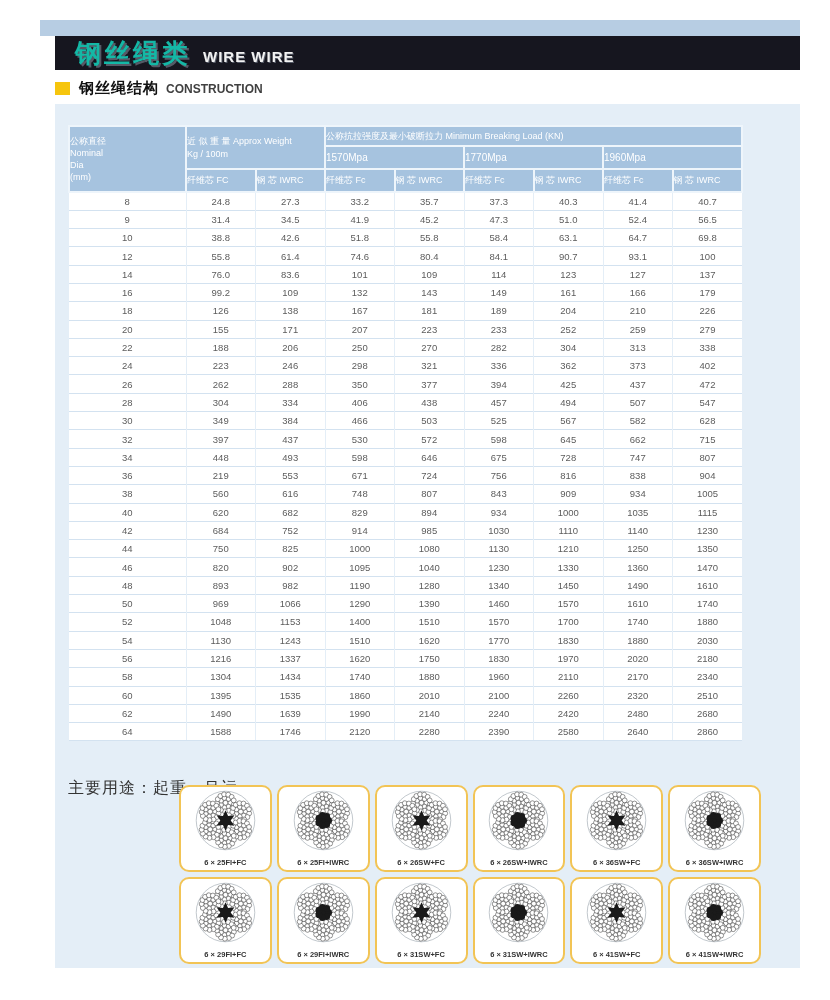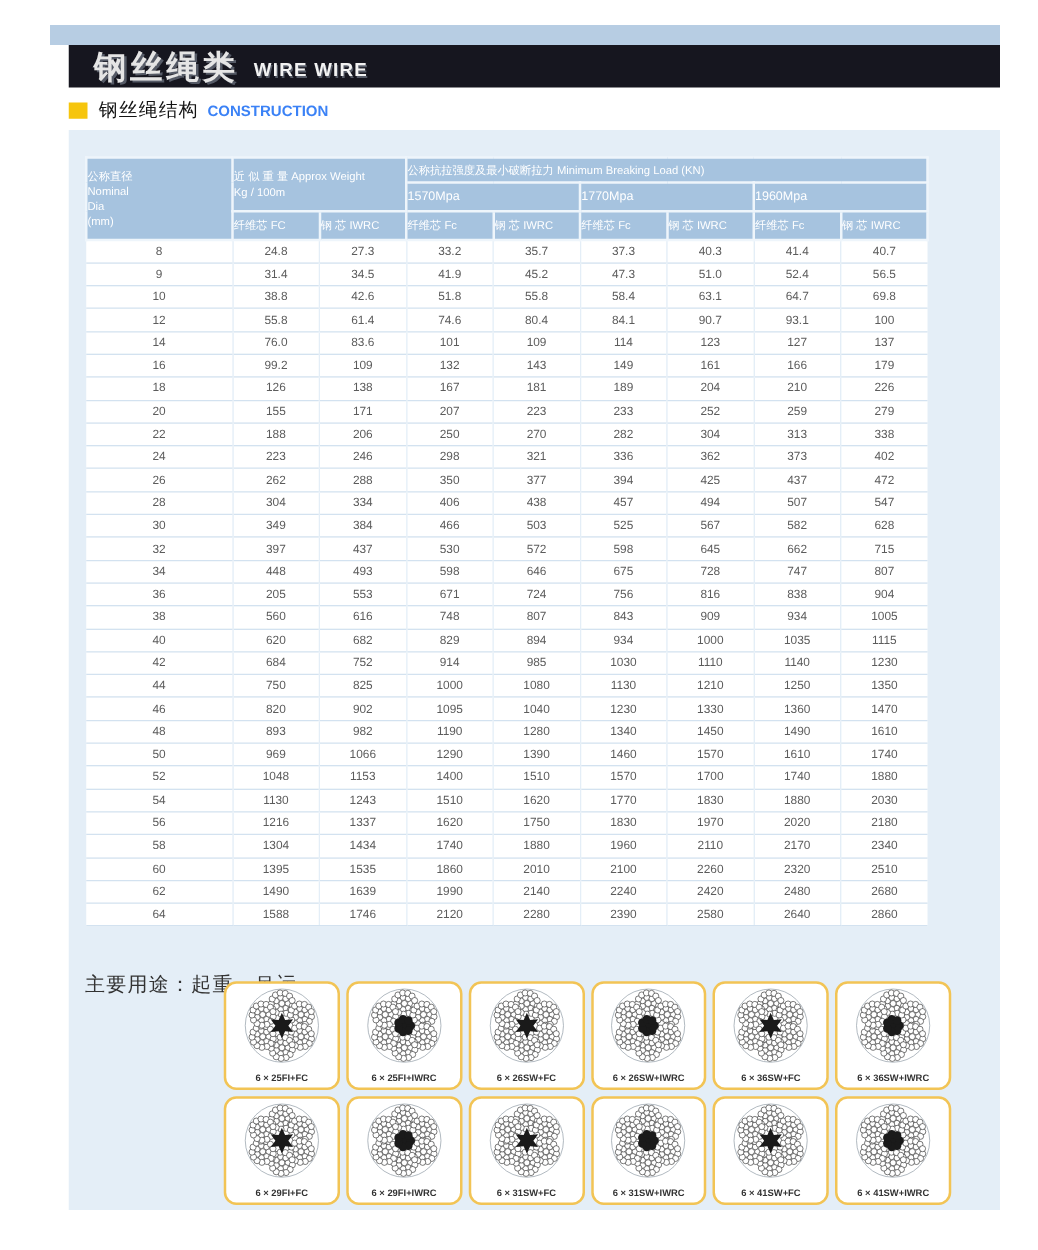--- a/index.html
+++ b/index.html
@@ -7,31 +7,31 @@
   body {
     width:830px; height:1000px; position:relative;
     font-family:"Liberation Sans", sans-serif;
   }
   .top-strip { position:absolute; left:40px; top:20px; width:760px; height:16px; background:#b7cde3; }
   .title-band {
     position:absolute; left:55px; top:36px; width:745px; height:34px;
     background:#16161f; display:flex; align-items:center; padding-left:20px;
   }
   .title-cn {
-    color:#e5e5e5; font-size:26px; font-weight:bold; letter-spacing:3px;
+    color:#14b8a6; font-size:26px; font-weight:bold; letter-spacing:3px;
     text-shadow:2px 2px 0 #555a66; line-height:1;
   }
   .title-en {
     color:#f2f2f2; font-size:15px; font-weight:bold; margin-left:12px; letter-spacing:1px;
     text-shadow:1px 1px 0 #555a66; padding-top:6px;
   }
   .section-row { position:absolute; left:55px; top:79px; display:flex; align-items:center; }
   .yellow-sq { width:15px; height:13px; background:#f6c50d; margin-right:9px; }
-  .section-cn { font-size:15px; font-weight:normal; color:#121212; letter-spacing:1px; }
-  .section-en { font-size:12px; font-weight:bold; color:#3b82f6; margin-left:7px;text-align:right; }
+  .section-cn { font-size:15px; font-weight:bold; color:#121212; letter-spacing:1px; }
+  .section-en { font-size:12px; font-weight:bold; color:#404040; margin-left:7px;text-align:right; }
 
   .panel { position:absolute; left:55px; top:104px; width:745px; height:864px; background:#e4eef7; }
 
   table.spec-table {
     position:absolute; left:13px; top:21px; width:673px;
     border-collapse:collapse; table-layout:fixed;
   }
   .spec-table col.c-dia { width:117px; }
   .spec-table col.c-val { width:69.5px; }
   .spec-table thead th {
@@ -285,21 +285,21 @@
           <td>493</td>
           <td>598</td>
           <td>646</td>
           <td>675</td>
           <td>728</td>
           <td>747</td>
           <td>807</td>
         </tr>
         <tr>
           <td>36</td>
-          <td>205</td>
+          <td>219</td>
           <td>553</td>
           <td>671</td>
           <td>724</td>
           <td>756</td>
           <td>816</td>
           <td>838</td>
           <td>904</td>
         </tr>
         <tr>
           <td>38</td>

